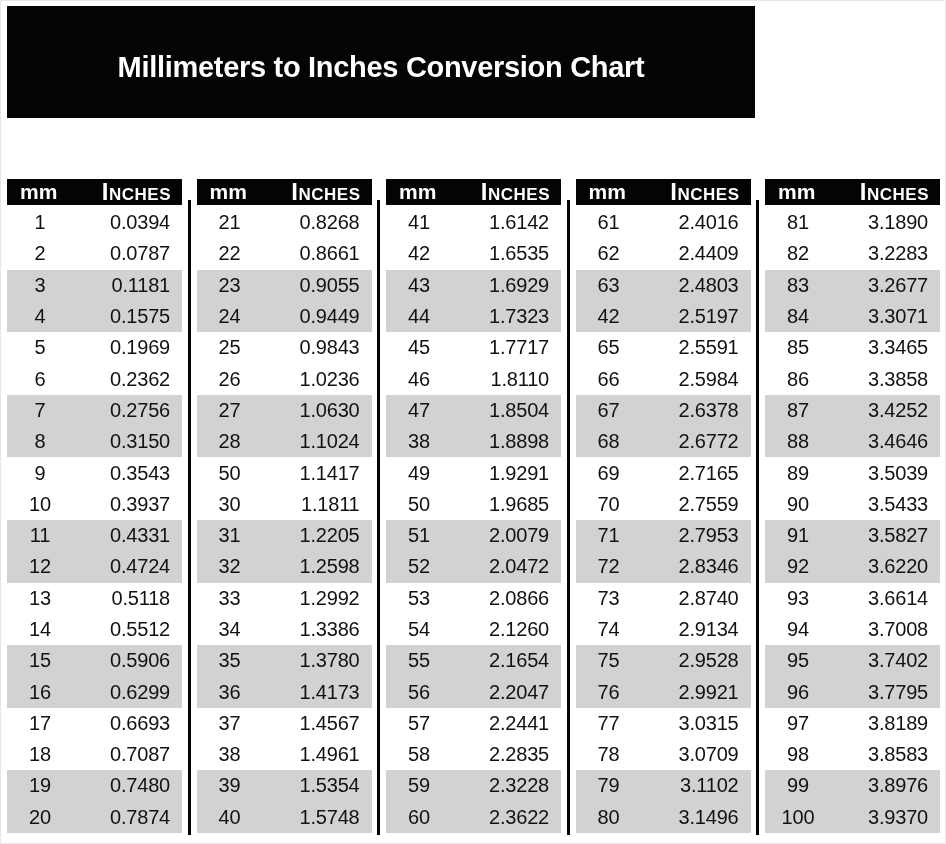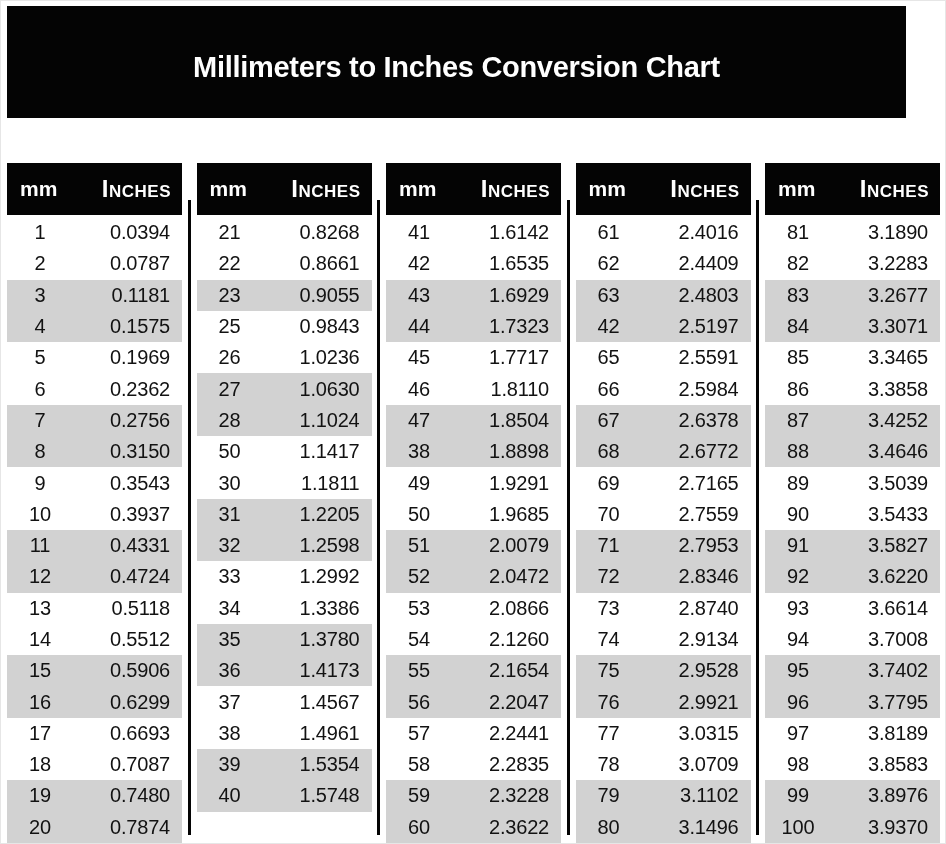--- a/index.html
+++ b/index.html
@@ -9,40 +9,40 @@
     font-family: "Liberation Sans", sans-serif;
     overflow: hidden;
   }
   .sheet {
     position: absolute; inset: 0;
     background: var(--page-bg, #ffffff);
     box-shadow: inset 0 0 0 1px #e6e6e6;
   }
   .title-bar {
     position: absolute; left: 7px; top: 6px;
-    width: 899px; height: 112px;
+    width: 748px; height: 112px;
     background: var(--header-bg, #040404);
     display: flex; align-items: center; justify-content: center;
   }
   .title-bar h1 {
     margin: 0; padding-top: 10px;
     color: var(--header-text, #ffffff);
     font-size: 29px; font-weight: bold; letter-spacing: -0.3px;
     white-space: nowrap;
   }
   .tables {
     position: absolute; left: 7px; top: 163px; width: 933px;
     display: flex; justify-content: space-between;
   }
   .ctable { width: 175px; }
   .chead {
-    height: 52px; margin-bottom: 2px;
+    height: 26px; margin-bottom: 2px;
     background: var(--header-bg, #040404);
     color: var(--header-text, #ffffff);
-    display: flex; align-items: center;
+    display: flex; align-items: center; margin-top: 16px;
   }
   .chead .h-mm {
     width: 56px; padding-left: 13px;
     font-weight: bold; font-size: 21px;
   }
   .chead .h-in {
     flex: 1; text-align: right; padding-right: 11px;
     font-weight: bold; font-size: 24px;
     font-variant: small-caps; letter-spacing: 0.5px;
   }
@@ -192,20 +192,24 @@
   <div class="row">
     <span class="cell-mm">22</span>
     <span class="cell-in">0.8661</span>
   </div>
 
   <div class="row stripe">
     <span class="cell-mm">23</span>
     <span class="cell-in">0.9055</span>
   </div>
 
+  <div class="row stripe">
+    <span class="cell-mm">24</span>
+    <span class="cell-in">0.9449</span>
+  </div>
 
   <div class="row">
     <span class="cell-mm">25</span>
     <span class="cell-in">0.9843</span>
   </div>
 
   <div class="row">
     <span class="cell-mm">26</span>
     <span class="cell-in">1.0236</span>
   </div>

